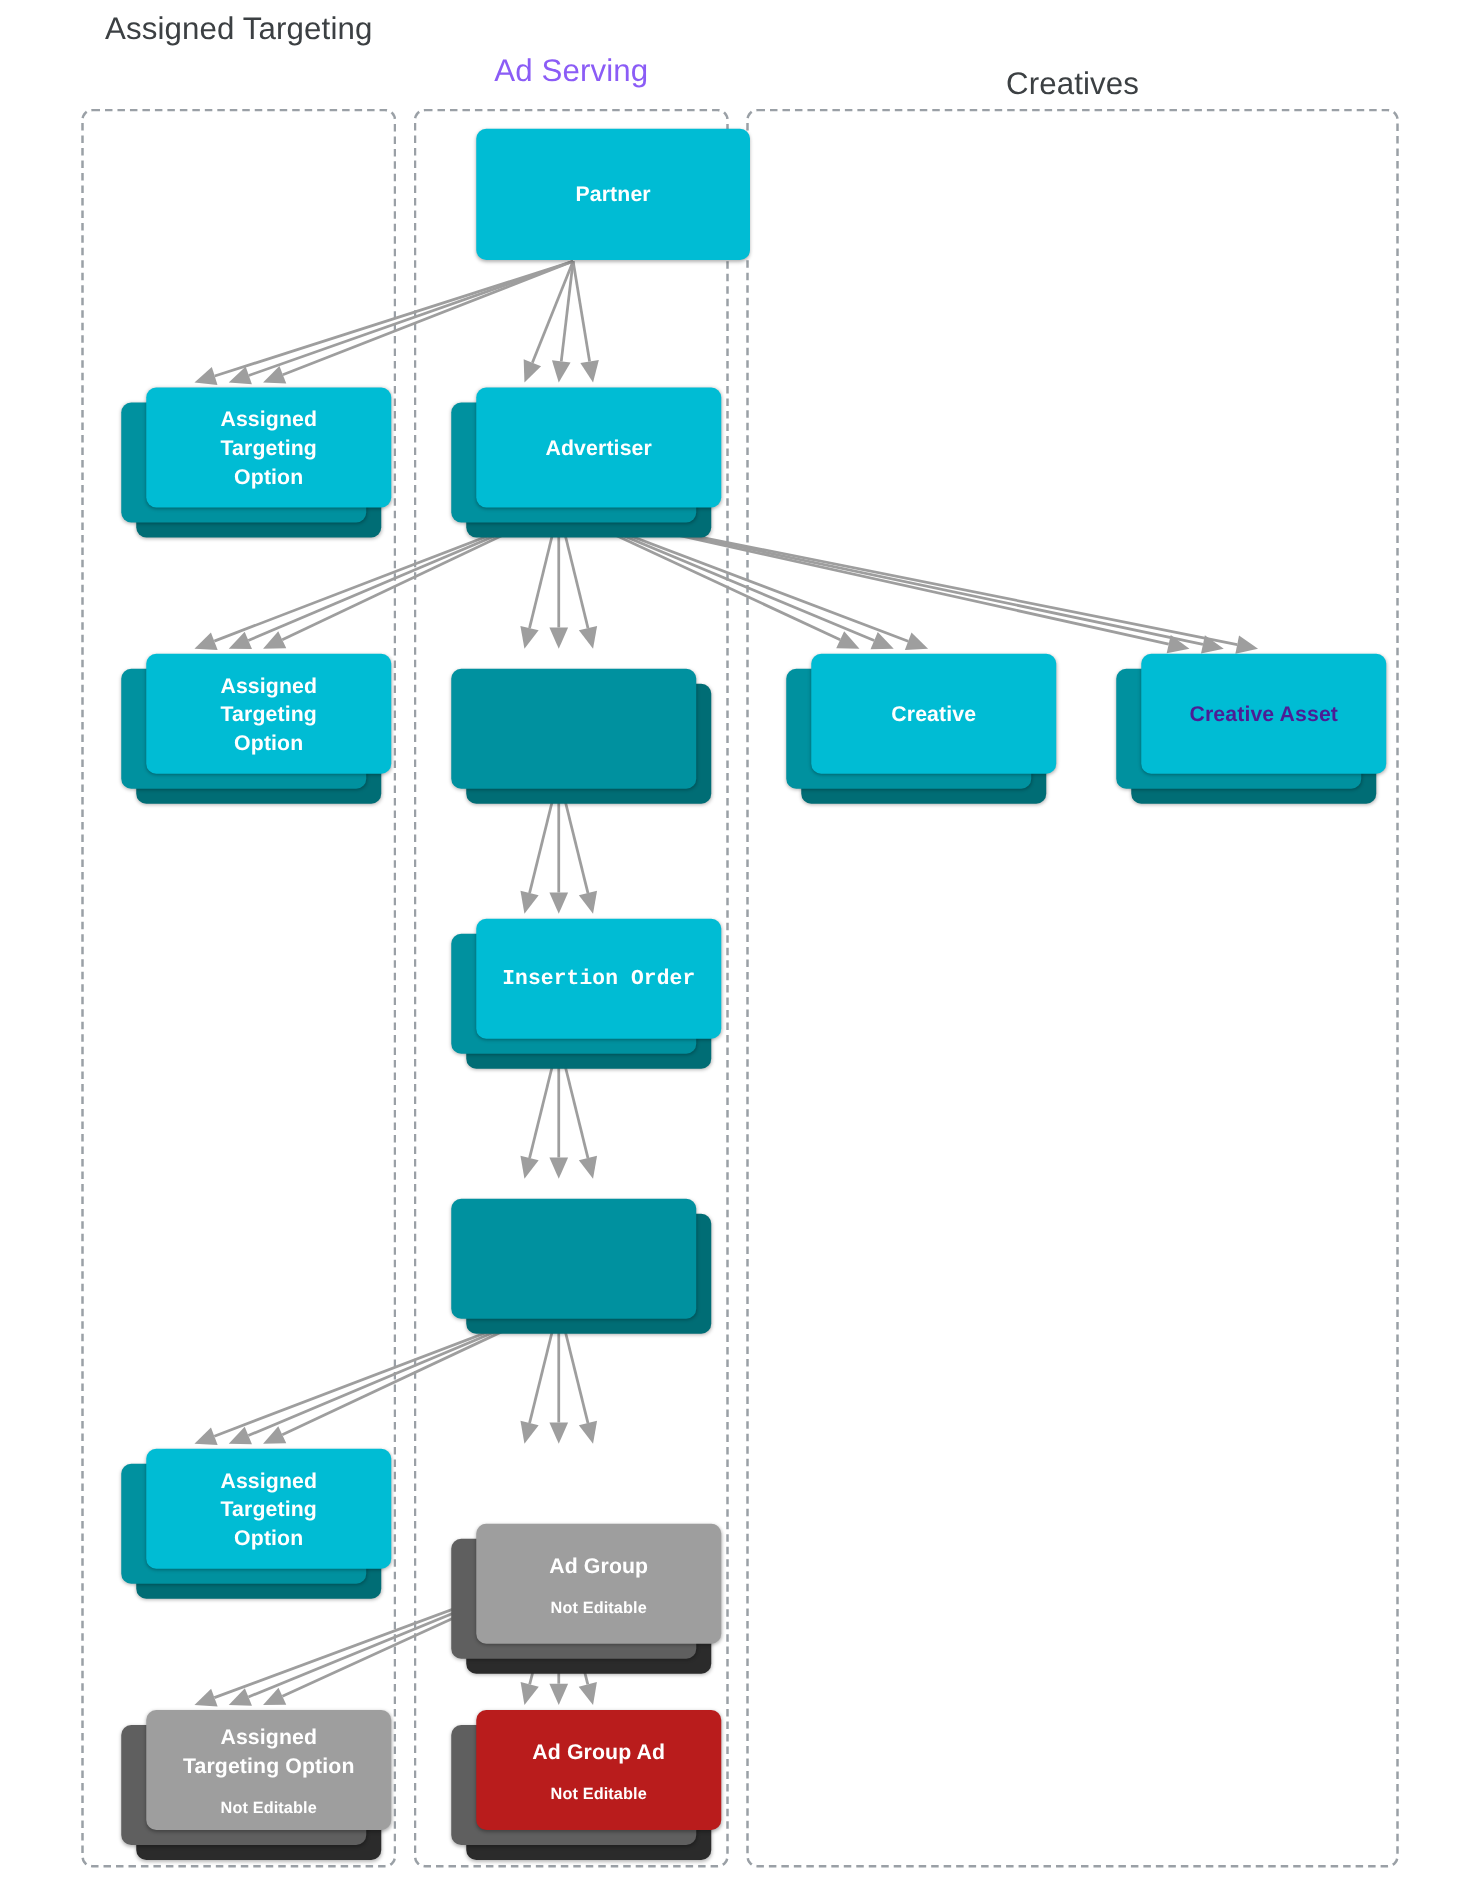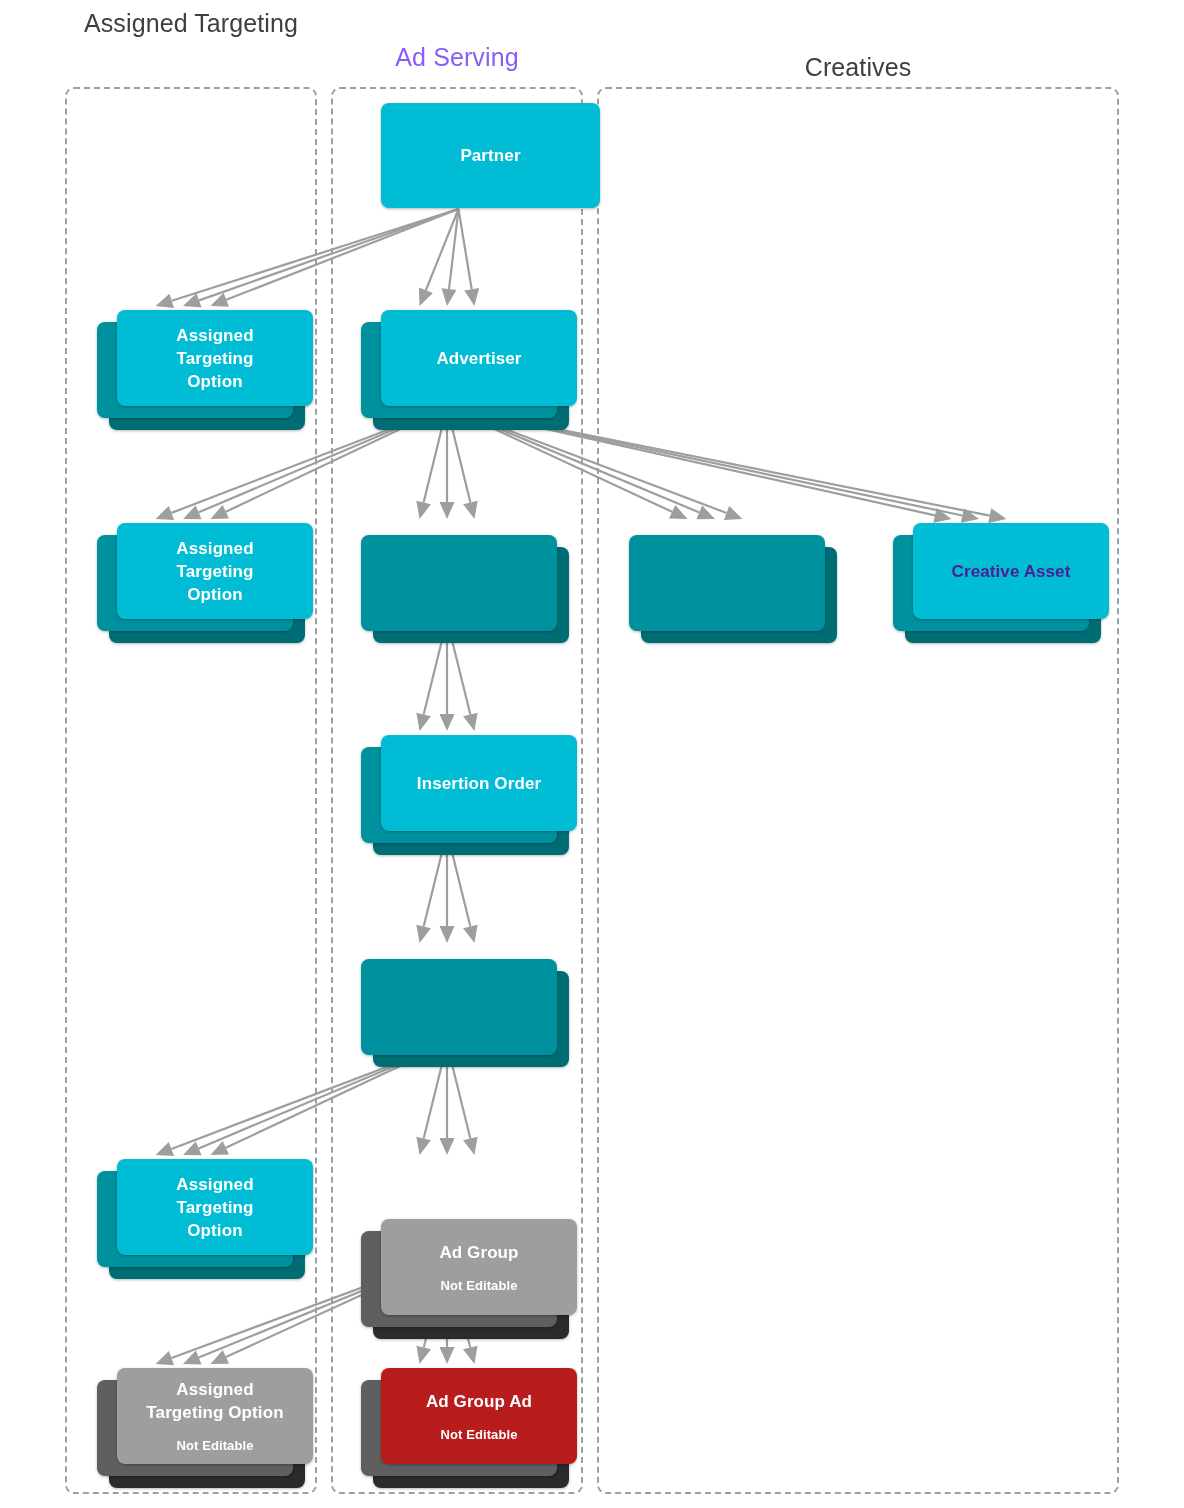--- a/index.html
+++ b/index.html
@@ -284,29 +284,32 @@
           <div class="title">Assigned<br>Targeting<br>Option</div>
         </div>
       </div>
       <div class="node" style="left: 349px; top: 523px; width: 220px; height: 120px;">
         <div class="layer" style="left: 24px; top: 24px; width: 196px; height: 96px; background: rgb(0, 109, 117); box-shadow: rgba(0, 0, 0, 0.28) 0px 1px 3px;"></div>
         <div class="layer" style="left: 12px; top: 12px; width: 196px; height: 96px; background: rgb(0, 145, 159); box-shadow: rgba(0, 0, 0, 0.28) 0px 1px 3px;"></div>
       </div>
       <div class="node" style="left: 617px; top: 523px; width: 220px; height: 120px;">
         <div class="layer" style="left: 24px; top: 24px; width: 196px; height: 96px; background: rgb(0, 109, 117); box-shadow: rgba(0, 0, 0, 0.28) 0px 1px 3px;"></div>
         <div class="layer" style="left: 12px; top: 12px; width: 196px; height: 96px; background: rgb(0, 145, 159); box-shadow: rgba(0, 0, 0, 0.28) 0px 1px 3px;"></div>
+        <div class="face" style="width: 196px; height: 96px; background: rgb(0, 188, 212); color: rgb(255, 255, 255);">
+          <div class="title">Creative</div>
+        </div>
       </div>
       <div class="node" style="left: 881px; top: 523px; width: 220px; height: 120px;">
         <div class="layer" style="left: 24px; top: 24px; width: 196px; height: 96px; background: rgb(0, 109, 117); box-shadow: rgba(0, 0, 0, 0.28) 0px 1px 3px;"></div>
         <div class="layer" style="left: 12px; top: 12px; width: 196px; height: 96px; background: rgb(0, 145, 159); box-shadow: rgba(0, 0, 0, 0.28) 0px 1px 3px;"></div>
         <div class="face" style="width: 196px; height: 96px; background: rgb(0, 188, 212); color: #4c1d95;">
           <div class="title">Creative Asset</div>
         </div>
       </div>
-      <div class="node" style="left: 349px; top: 735px; width: 220px; height: 120px;">
+      <div class="node" style="left: 349px; top: 735px; width: 220px; height: 120px; font-family: Liberation Mono, monospace;">
         <div class="layer" style="left: 24px; top: 24px; width: 196px; height: 96px; background: rgb(0, 109, 117); box-shadow: rgba(0, 0, 0, 0.28) 0px 1px 3px;"></div>
         <div class="layer" style="left: 12px; top: 12px; width: 196px; height: 96px; background: rgb(0, 145, 159); box-shadow: rgba(0, 0, 0, 0.28) 0px 1px 3px;"></div>
         <div class="face" style="width: 196px; height: 96px; background: rgb(0, 188, 212); color: rgb(255, 255, 255);">
           <div class="title">Insertion Order</div>
         </div>
       </div>
       <div class="node" style="left: 349px; top: 947px; width: 220px; height: 120px;">
         <div class="layer" style="left: 24px; top: 24px; width: 196px; height: 96px; background: rgb(0, 109, 117); box-shadow: rgba(0, 0, 0, 0.28) 0px 1px 3px;"></div>
         <div class="layer" style="left: 12px; top: 12px; width: 196px; height: 96px; background: rgb(0, 145, 159); box-shadow: rgba(0, 0, 0, 0.28) 0px 1px 3px;"></div>
       </div>

